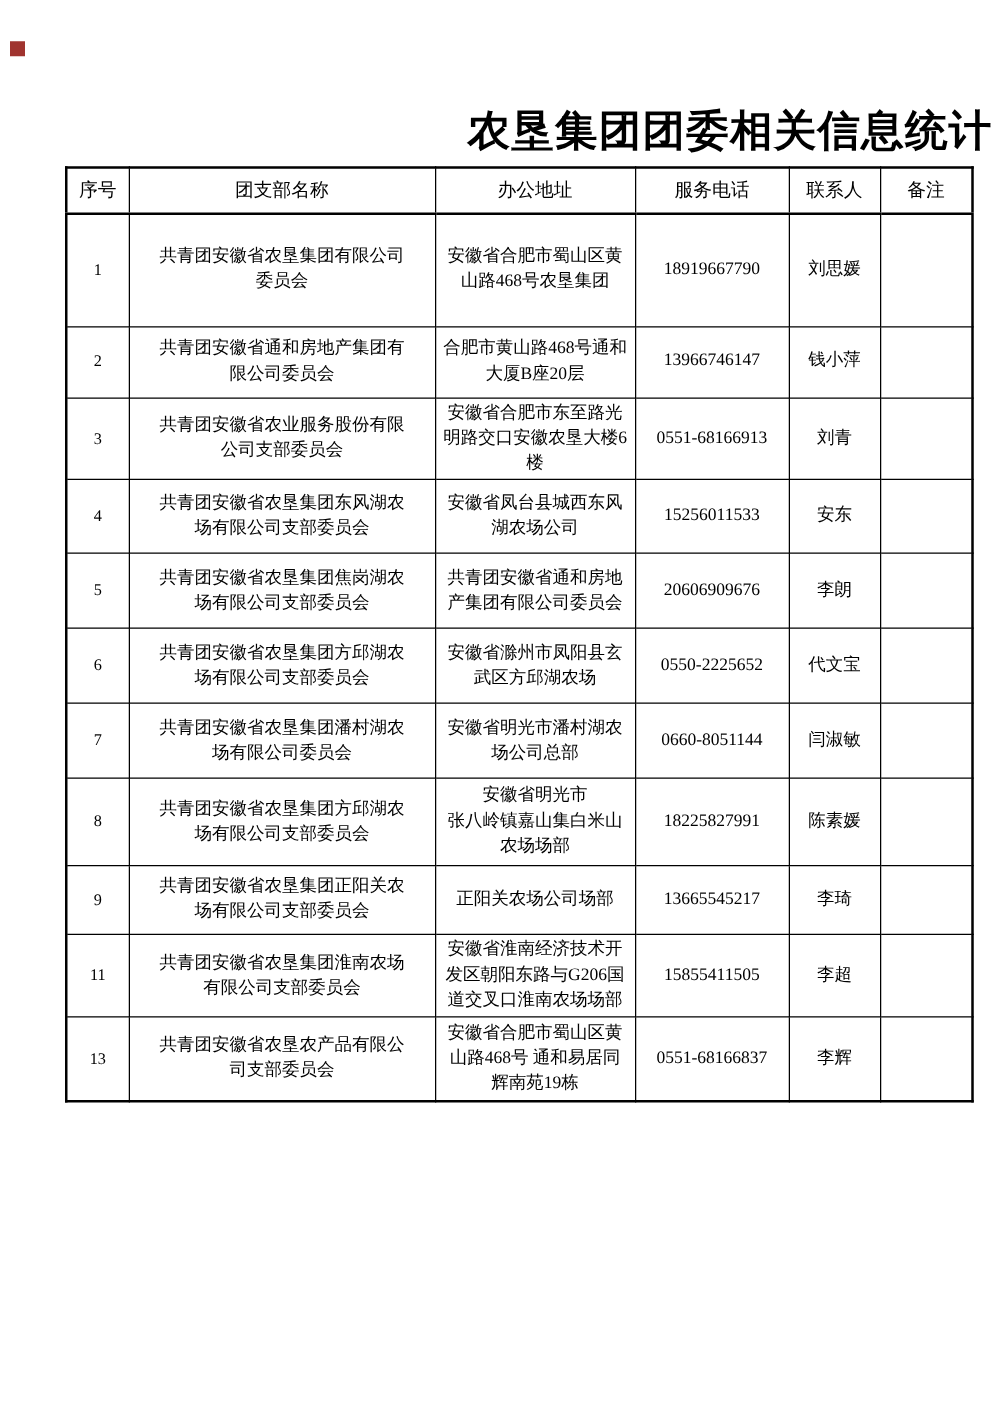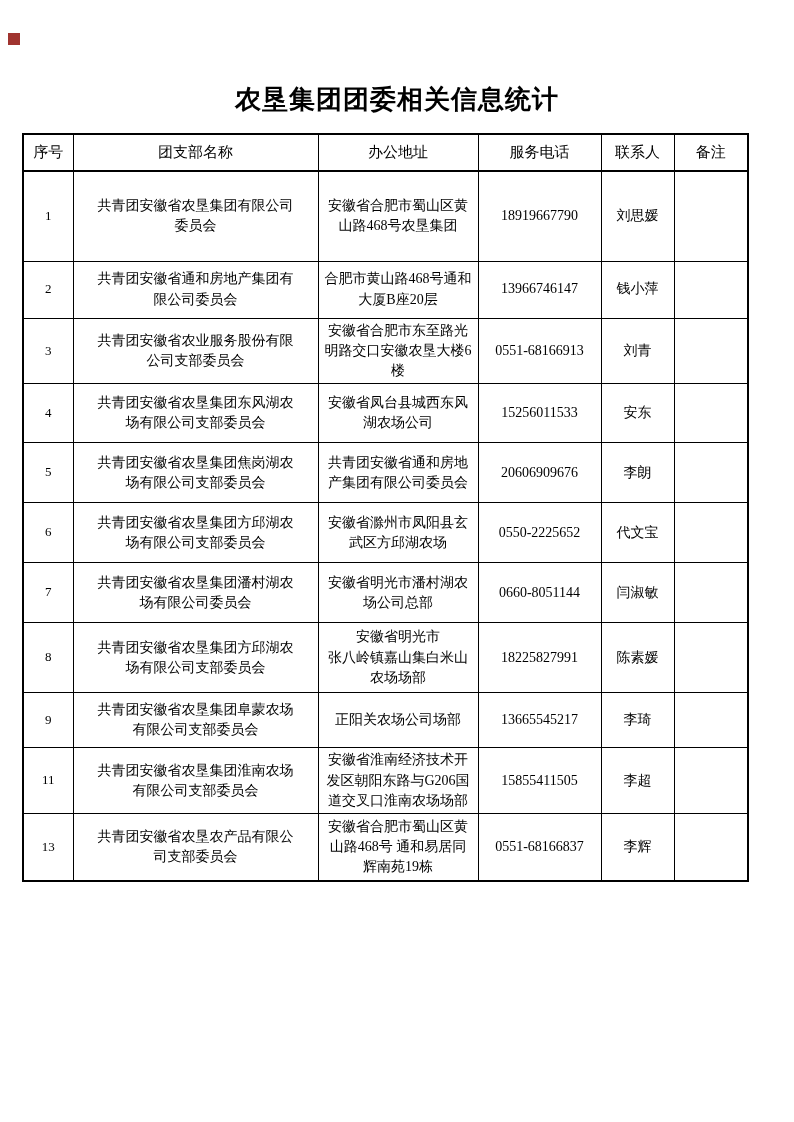--- a/index.html
+++ b/index.html
@@ -21,30 +21,30 @@
     width: 12px;
     height: 12px;
     background: #a0342f;
   }
   .page-title {
     position: absolute;
     top: 82px;
     left: 0;
     width: 100%;
     margin: 0;
-    text-align: center;
+    text-align: right;
     font-family: "Liberation Sans", "DejaVu Sans", sans-serif;
-    font-size: 26px;
+    font-size: 34px;
     font-weight: 700;
     letter-spacing: 1px;
   }
   table.info-table {
     position: absolute;
     top: 133px;
-    left: 22px;
+    left: 52px;
     width: 725px;
     border-collapse: collapse;
     table-layout: fixed;
     border: 2px solid #000;
   }
   .info-table th, .info-table td {
     border: 1px solid #000;
     text-align: center;
     vertical-align: middle;
     white-space: pre-line;
@@ -168,21 +168,21 @@
         <td>8</td>
         <td>共青团安徽省农垦集团方邱湖农场有限公司支部委员会</td>
         <td>安徽省明光市
 张八岭镇嘉山集白米山农场场部</td>
         <td>18225827991</td>
         <td>陈素媛</td>
         <td></td>
       </tr>
       <tr>
         <td>9</td>
-        <td>共青团安徽省农垦集团阜蒙农场有限公司支部委员会</td>
+        <td>共青团安徽省农垦集团正阳关农场有限公司支部委员会</td>
         <td>正阳关农场公司场部</td>
         <td>13665545217</td>
         <td>李琦</td>
         <td></td>
       </tr>
       <tr>
         <td>11</td>
         <td>共青团安徽省农垦集团淮南农场有限公司支部委员会</td>
         <td>安徽省淮南经济技术开发区朝阳东路与G206国道交叉口淮南农场场部</td>
         <td>15855411505</td>

